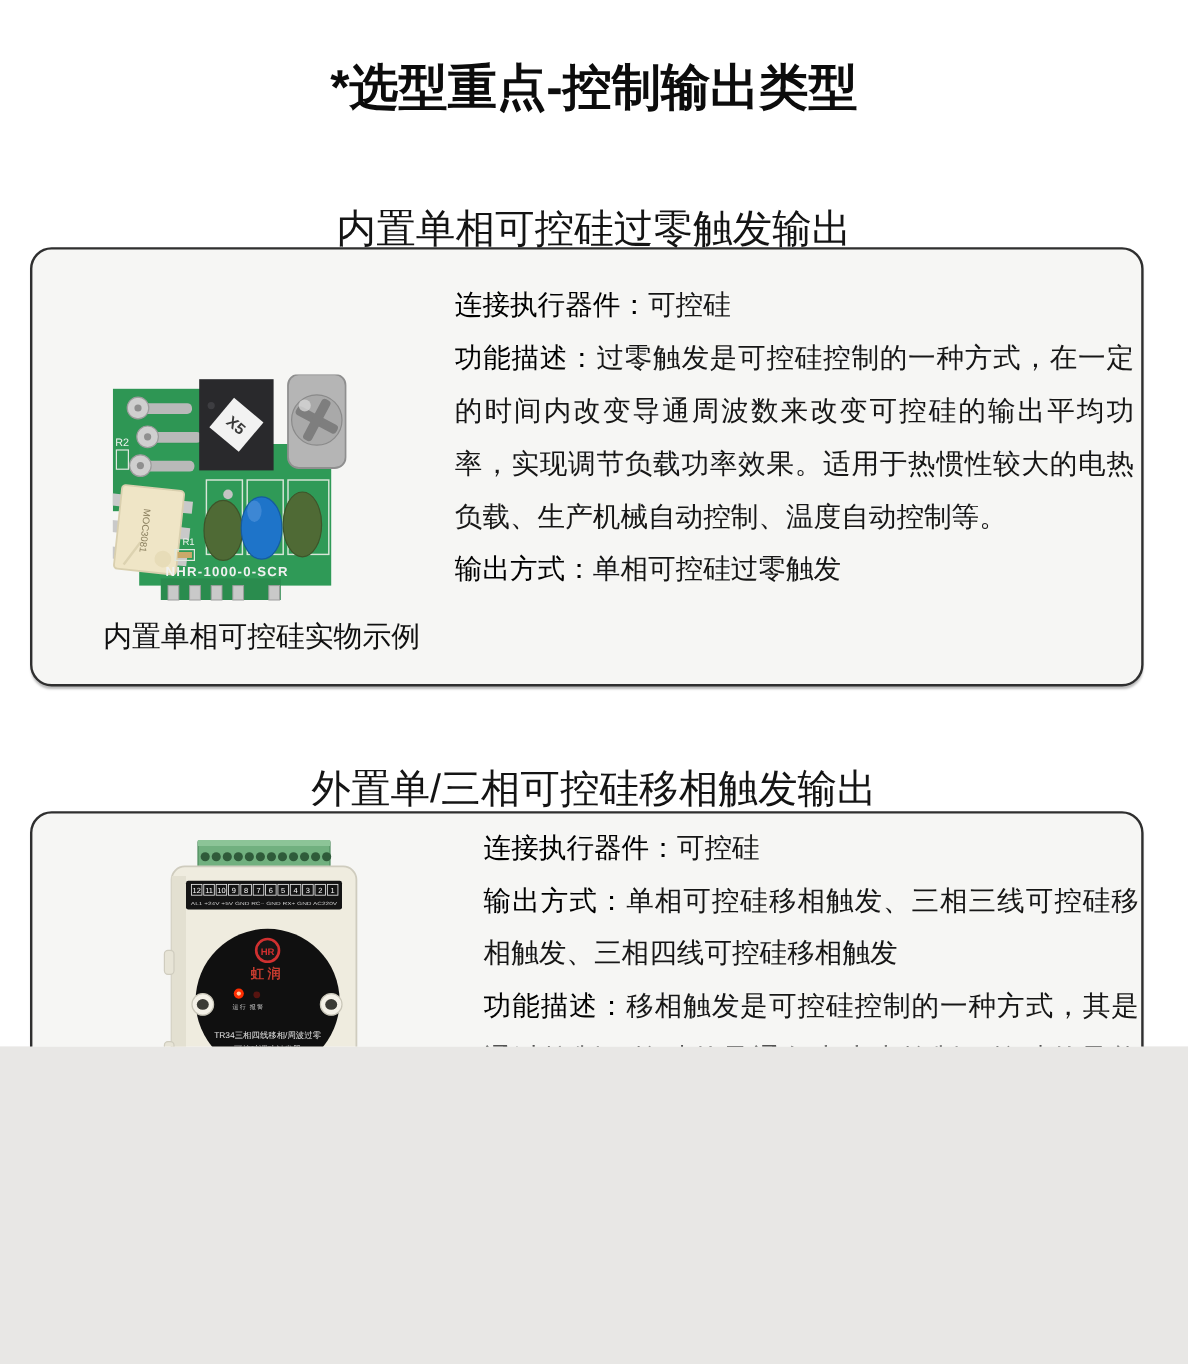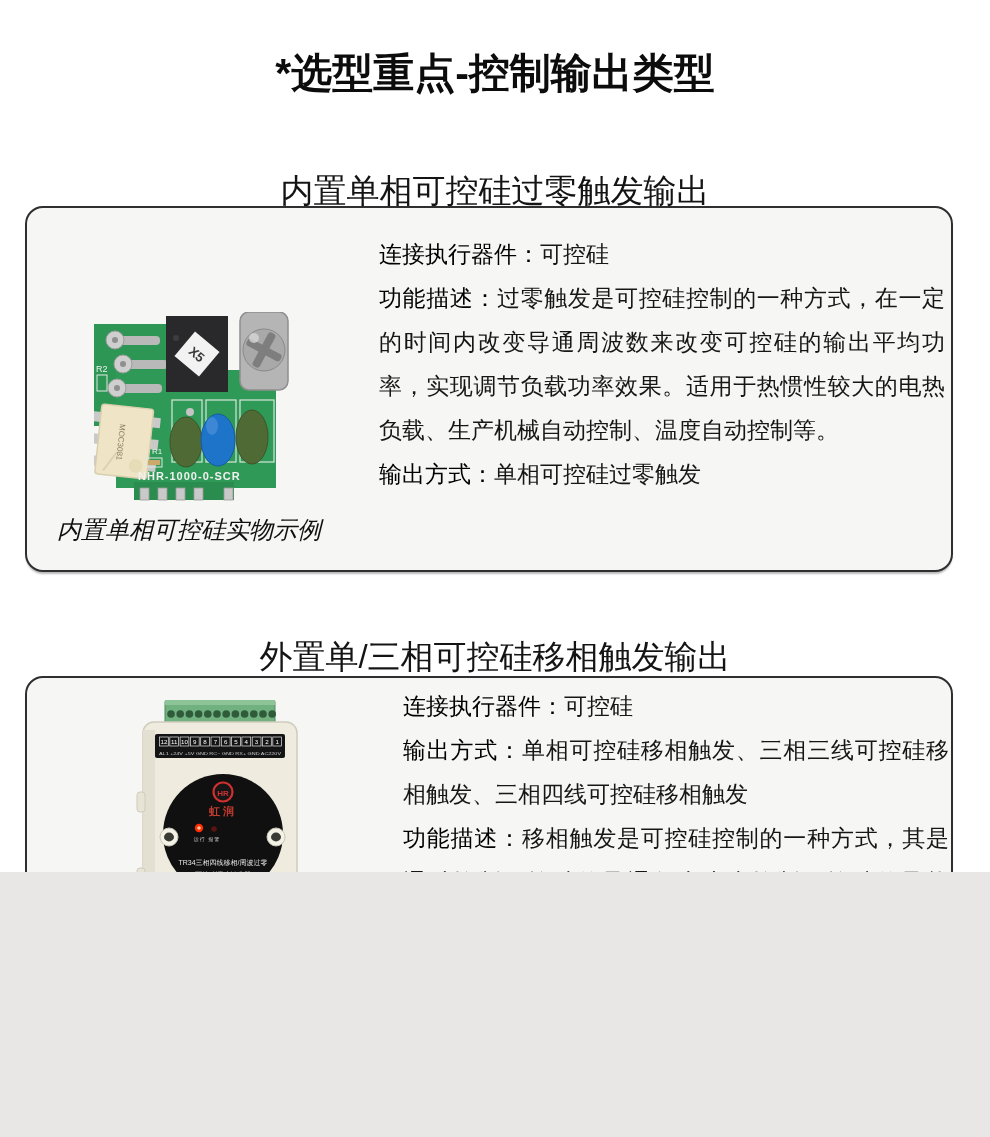--- a/index.html
+++ b/index.html
@@ -43,21 +43,21 @@
     text-align:justify; color:#161616;
   }
   #card-1 .card-text { left:352px; top:24px; width:566px; }
   #card-2 .card-text { left:376px; top:6px;  width:546px; }
   .field { margin:0; }
   .field-label { font-weight:normal; color:#000; }
   .caption {
     position:absolute;
     font-size:24px; color:#101010; white-space:nowrap;
   }
-  #card-1 .caption { left:30px; top:306px;font-style:italic; }
+  #card-1 .caption { left:59px; top:306px; }
   #card-2 .caption { left:16px; top:304px; }
   .pcb-illustration    { position:absolute; left:67px;  top:104px; }
   .device-illustration { position:absolute; left:108px; top:22px; }
   svg text { font-family:"Liberation Sans","DejaVu Sans",sans-serif; }
 </style>
 </head>
 <body>
 
 <div class="page">
 

